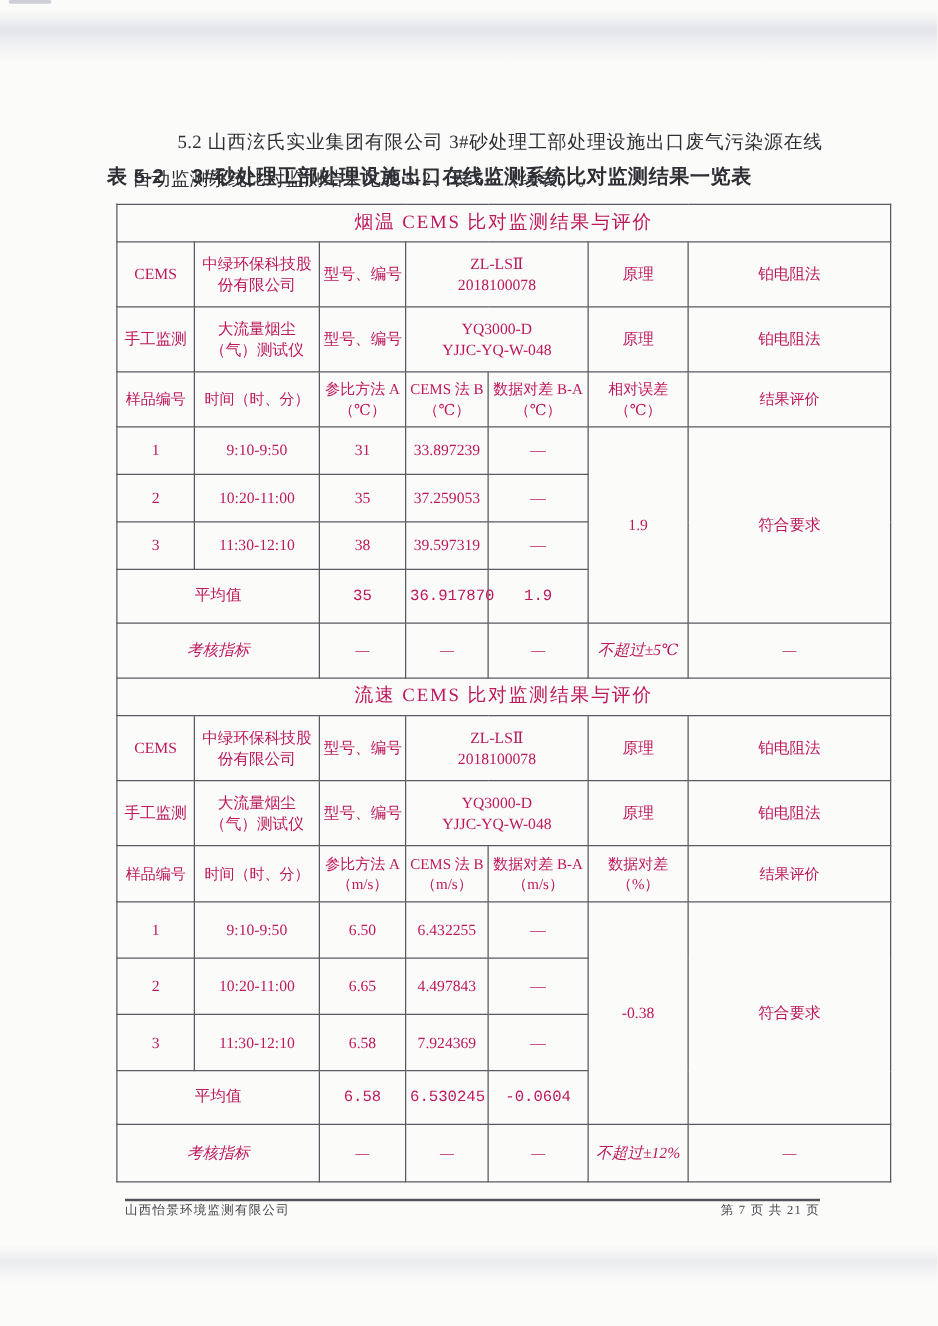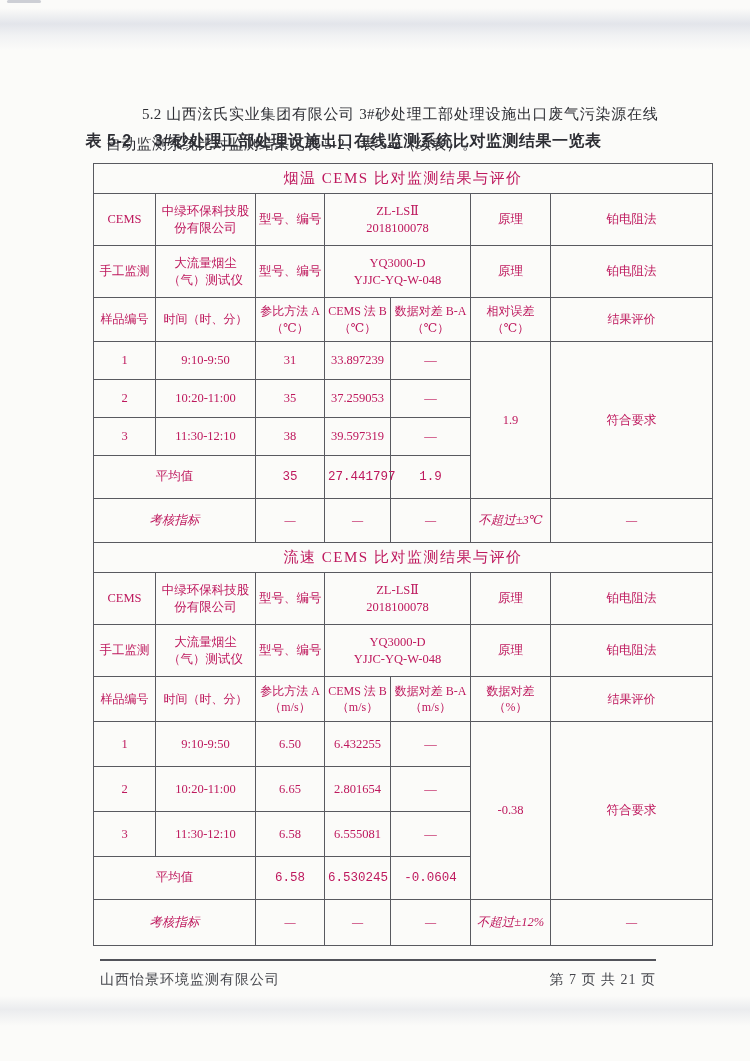--- a/index.html
+++ b/index.html
@@ -55,23 +55,23 @@
   tbody.sec2 tr.head{height:45px;}
   tbody.sec2 tr.data{height:45px;}
   tbody.sec2 tr.assess{height:46px;}
   td .sub:empty{display:none;}
   tr.head td div{white-space:nowrap;font-size:12px;}
   .nowrap{white-space:nowrap;}
   .dash{font-size:13px;}
   
   .footer{
     position:absolute;left:100px;top:959px;width:556px;
-    border-top:2px solid #52535a;padding-top:10px;
+    border-top:2px solid #52535a;padding-top:0;
     display:flex;justify-content:space-between;align-items:flex-start;
-    font-size:14px;color:#45464c;letter-spacing:1px;
+    font-size:10px;color:#45464c;letter-spacing:1px;
   }
 </style>
 </head>
 <body>
 
 <div class="band-top"></div>
 <div class="corner-mark"></div>
 <div class="band-bottom"></div>
 
 <p class="intro">5.2 山西泫氏实业集团有限公司 3#砂处理工部处理设施出口废气污染源在线自动监测系统比对监测结果见表 5-2、表 5-2（续表）。</p>
@@ -163,29 +163,29 @@
     <tr class="data">
       <td>3</td>
       <td>11:30-12:10</td>
       <td>38</td>
       <td>39.597319</td>
       <td class="dash">—</td>
     </tr>
     <tr class="avg">
       <td colspan="2">平均值</td>
       <td>35</td>
-      <td>27.441797</td>
+      <td>36.917870</td>
       <td>1.9</td>
     </tr>
     <tr class="assess">
       <td colspan="2">考核指标</td>
       <td class="dash">—</td>
       <td class="dash">—</td>
       <td class="dash">—</td>
-      <td class="nowrap">不超过±3℃</td>
+      <td class="nowrap">不超过±5℃</td>
       <td class="dash">—</td>
     </tr>
   </tbody>
 
   <tbody class="sec2">
     <tr class="title">
       <td colspan="7">流速 CEMS 比对监测结果与评价</td>
     </tr>
     <tr class="info">
       <td>CEMS</td>
@@ -242,28 +242,28 @@
       <td>6.50</td>
       <td>6.432255</td>
       <td class="dash">—</td>
       <td rowspan="4">-0.38</td>
       <td rowspan="4">符合要求</td>
     </tr>
     <tr class="data">
       <td>2</td>
       <td>10:20-11:00</td>
       <td>6.65</td>
-      <td>2.801654</td>
+      <td>4.497843</td>
       <td class="dash">—</td>
     </tr>
     <tr class="data">
       <td>3</td>
       <td>11:30-12:10</td>
       <td>6.58</td>
-      <td>6.555081</td>
+      <td>7.924369</td>
       <td class="dash">—</td>
     </tr>
     <tr class="avg">
       <td colspan="2">平均值</td>
       <td>6.58</td>
       <td>6.530245</td>
       <td>-0.0604</td>
     </tr>
     <tr class="assess">
       <td colspan="2">考核指标</td>

